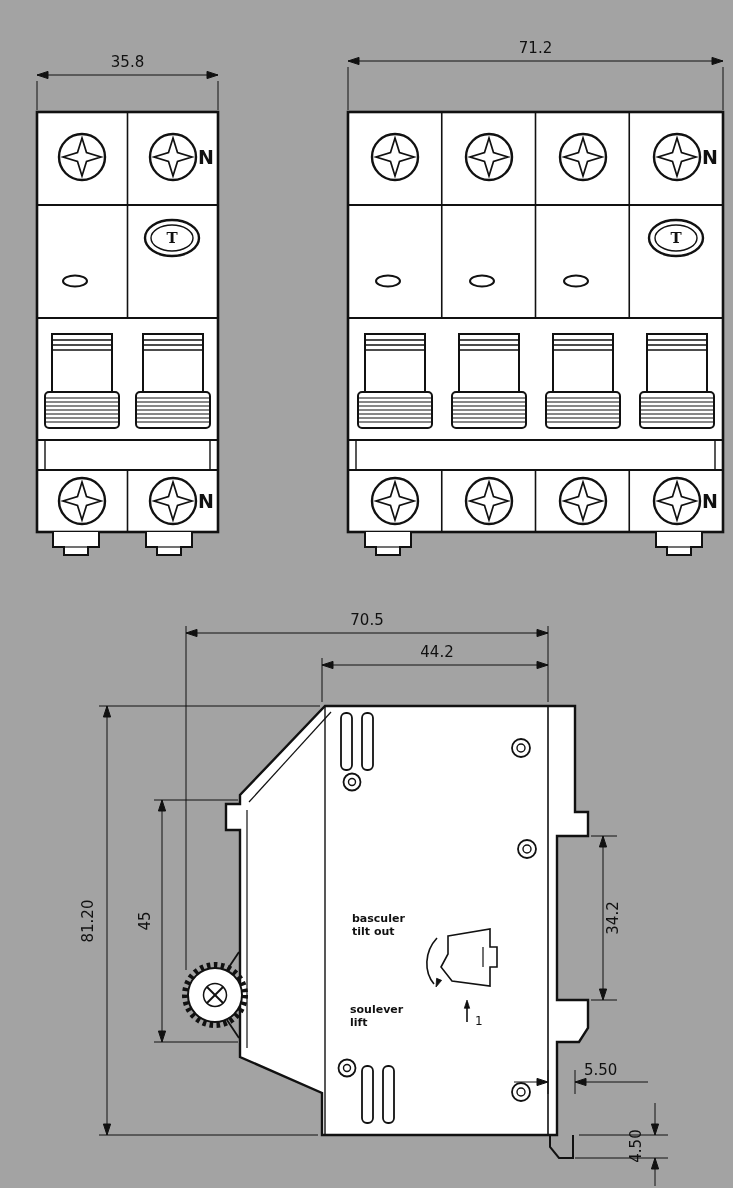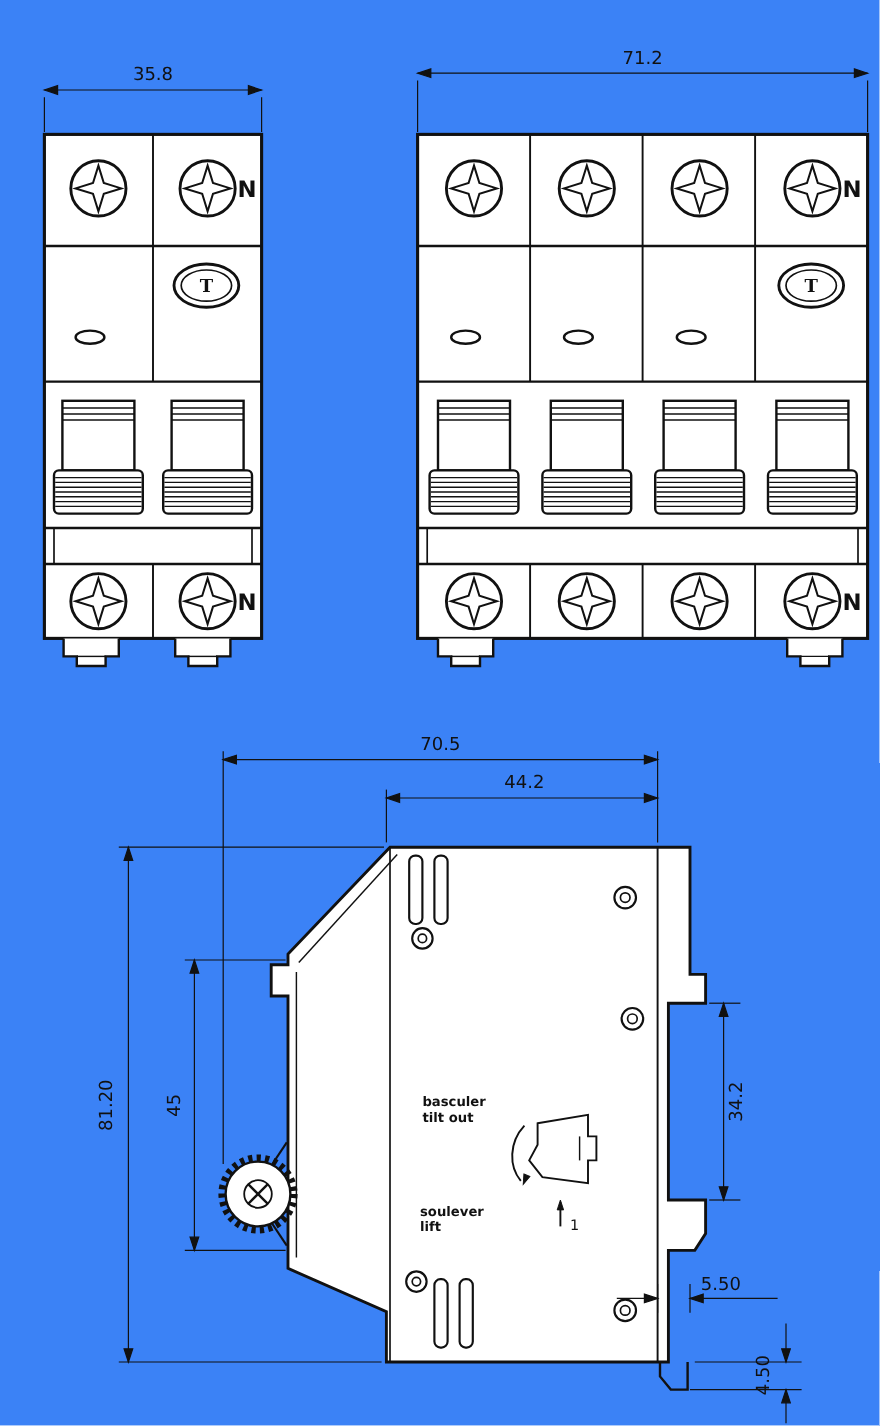--- a/index.html
+++ b/index.html
@@ -1,16 +1,16 @@
 <!DOCTYPE html>
 <html><head>
 <meta charset="utf-8">
 <style>
   html,body{margin:0;padding:0;background:#fff}
-  .page{width:733px;height:1188px;position:relative;background:#3b82f6;overflow:hidden}
+  .page{width:733px;height:1188px;position:relative;background:#a3a3a3;overflow:hidden}
   svg{display:block}
   .dim{font:15px "DejaVu Sans",sans-serif;fill:#111}
   .lblN{font:bold 19px "DejaVu Sans",sans-serif;fill:#111}
   .lblT{font:bold 15px "DejaVu Serif",serif;fill:#111}
   .small{font:bold 11px "DejaVu Sans",sans-serif;fill:#111}
   .num{font:12px "DejaVu Sans",sans-serif;fill:#111}
 </style>
 </head>
 <body>
 

